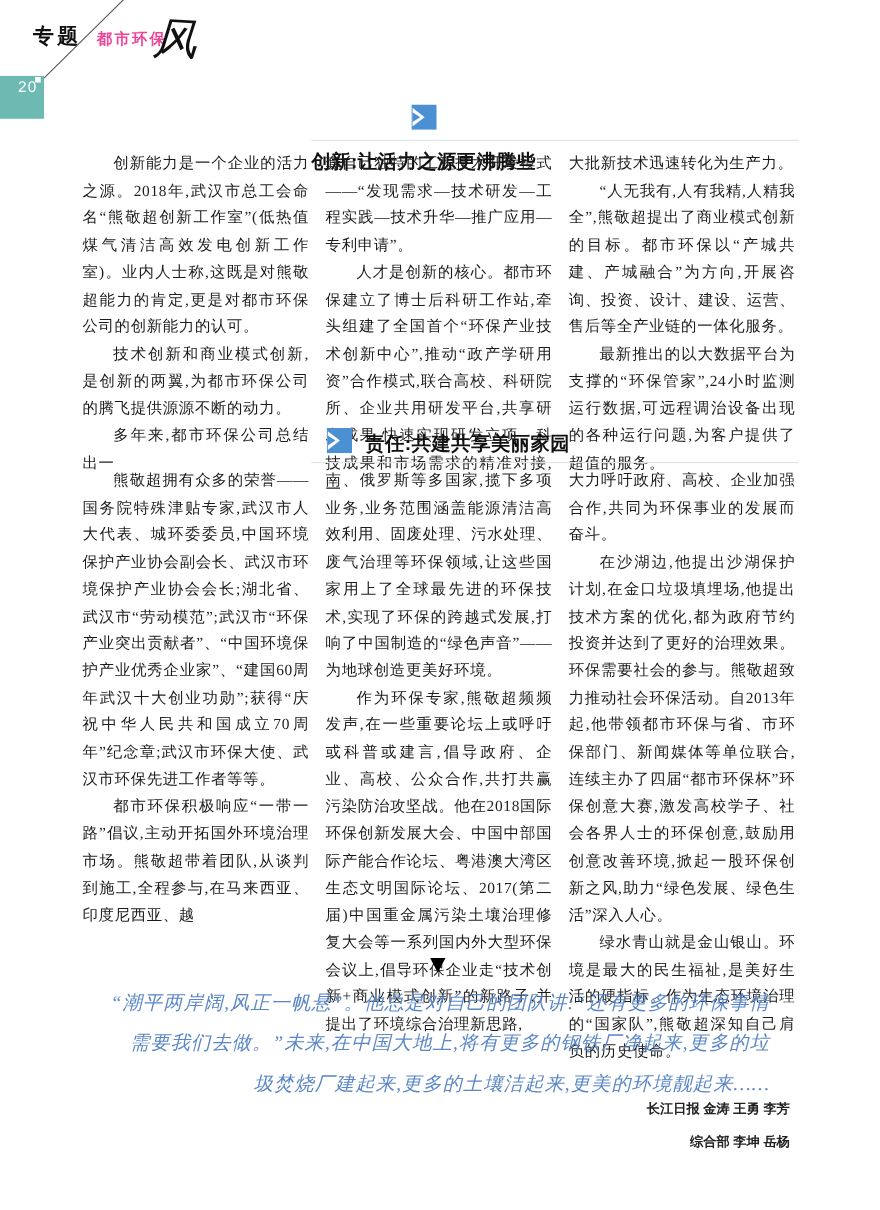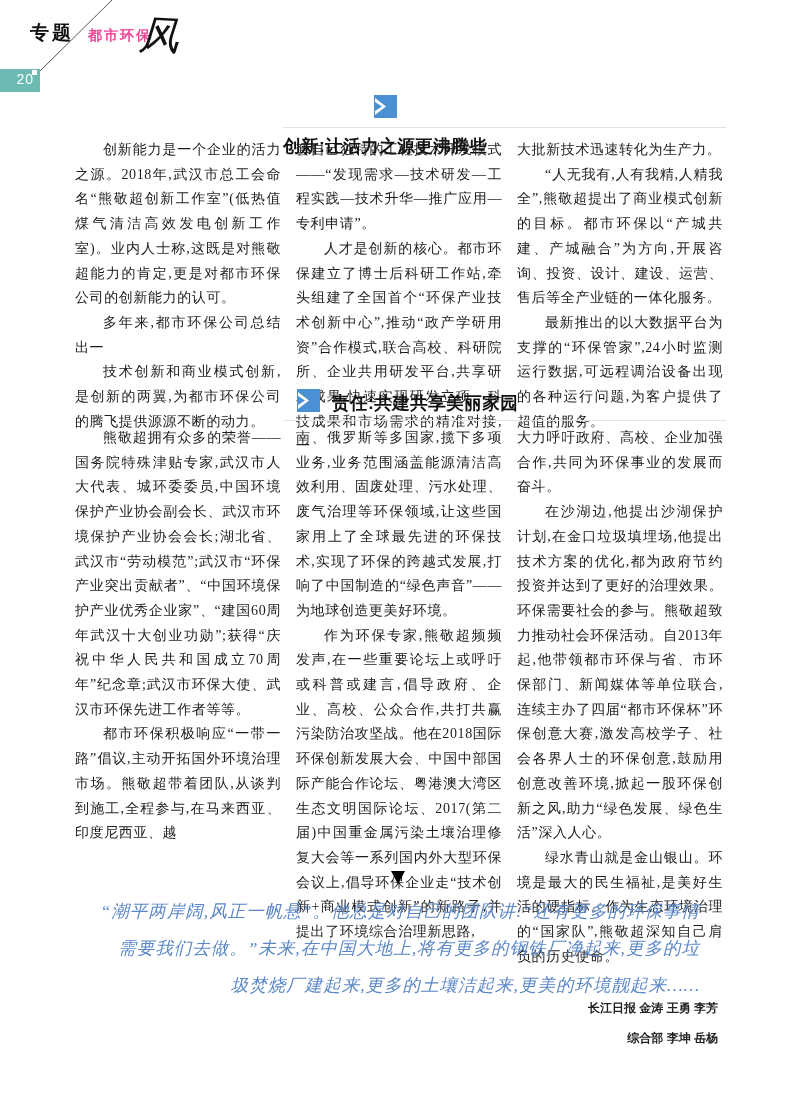--- a/index.html
+++ b/index.html
@@ -18,21 +18,21 @@
     position:absolute; left:88px; top:27px;
     font-family:Liberation Serif, serif; font-weight:bold;
     font-size:14px; letter-spacing:2px; color:#ec4899;
   }
   .brand-mark {
     position:absolute; left:139px; top:8px;
     font-family:"DejaVu Serif", serif; font-style:italic;
     font-size:40px; color:#111; transform:rotate(3deg);
   }
   .page-badge {
-    position:absolute; left:0; top:69px; width:40px; height:23px;
+    position:absolute; left:0; top:69px; width:40px; height:39px;
     background:#6dbab3;
   }
   .page-badge .num {
     position:absolute; right:6px; top:2px; color:#ffffff;
     font-family:"Liberation Sans", sans-serif; font-size:14px; letter-spacing:1px;
   }
   .page-badge .notch {
     position:absolute; top:1px; right:3px; width:5px; height:5px; background:#ffffff;
   }
   
@@ -99,22 +99,22 @@
         <path d="M1 7 L8 11.5 L1 16 Z" fill="#4a90d2"></path>
       </svg>
     </span>
     <span class="ttl">创新:让活力之源更沸腾些</span>
   </div>
   <div class="rule rule1"></div>
 
   <div class="cols cols1">
     <div class="col">
       <p class="ind">创新能力是一个企业的活力之源。2018年,武汉市总工会命名“熊敬超创新工作室”(低热值煤气清洁高效发电创新工作室)。业内人士称,这既是对熊敬超能力的肯定,更是对都市环保公司的创新能力的认可。</p>
+      <p class="ind">技术创新和商业模式创新,是创新的两翼,为都市环保公司的腾飞提供源源不断的动力。</p>
       <p class="ind">多年来,都市环保公司总结出一</p>
-      <p class="ind">技术创新和商业模式创新,是创新的两翼,为都市环保公司的腾飞提供源源不断的动力。</p>
     </div>
     <div class="col">
       <p>套自己独特的工程技术开发模式——“发现需求—技术研发—工程实践—技术升华—推广应用—专利申请”。</p>
       <p class="ind">人才是创新的核心。都市环保建立了博士后科研工作站,牵头组建了全国首个“环保产业技术创新中心”,推动“政产学研用资”合作模式,联合高校、科研院所、企业共用研发平台,共享研发成果,快速实现研发立项、科技成果和市场需求的精准对接,一</p>
     </div>
     <div class="col">
       <p>大批新技术迅速转化为生产力。</p>
       <p class="ind">“人无我有,人有我精,人精我全”,熊敬超提出了商业模式创新的目标。都市环保以“产城共建、产城融合”为方向,开展咨询、投资、设计、建设、运营、售后等全产业链的一体化服务。</p>
       <p class="ind">最新推出的以大数据平台为支撑的“环保管家”,24小时监测运行数据,可远程调治设备出现的各种运行问题,为客户提供了超值的服务。</p>
     </div>

